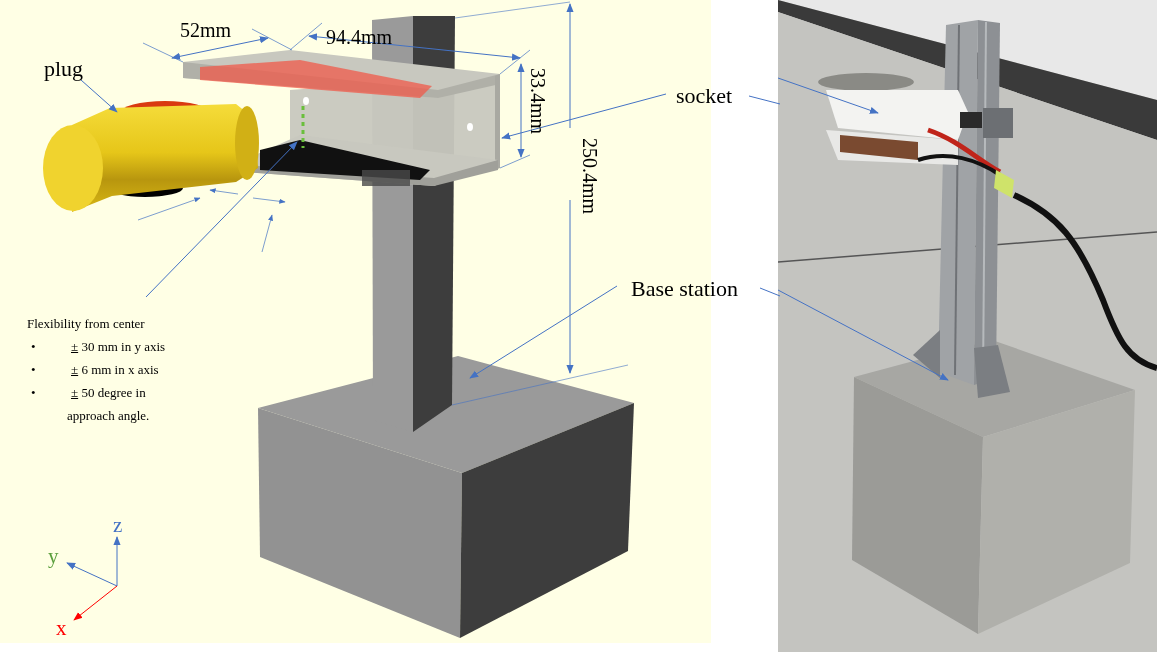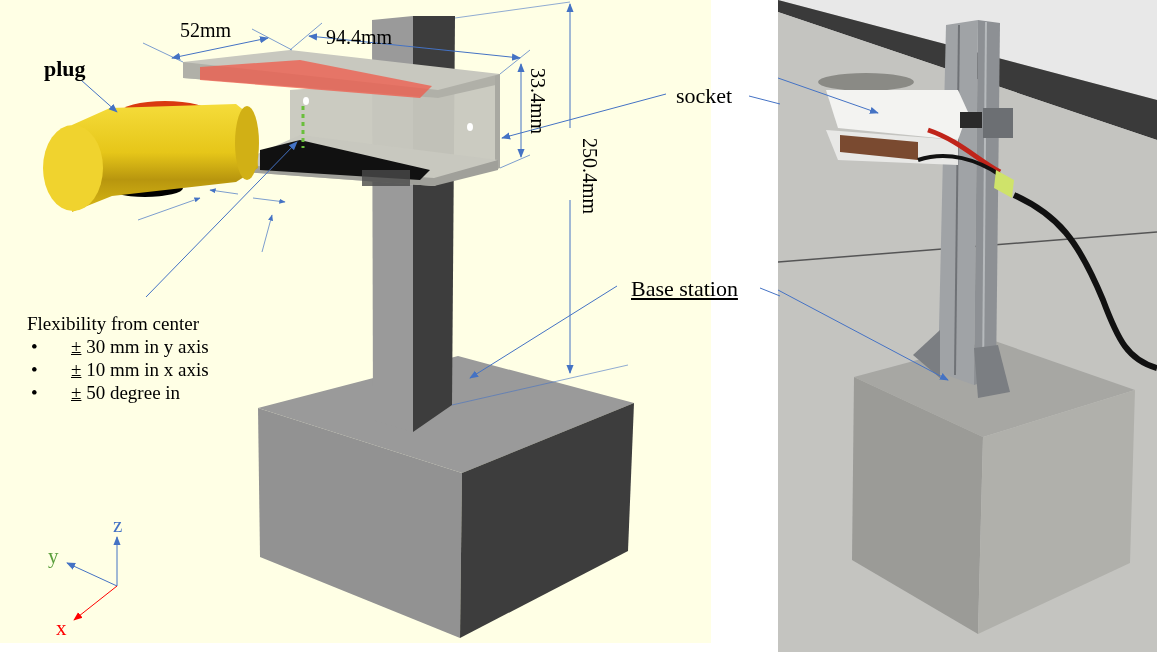--- a/index.html
+++ b/index.html
@@ -5,21 +5,21 @@
   html, body { margin: 0; padding: 0; background: #ffffff; }
   body { width: 1157px; height: 652px; position: relative; overflow: hidden;
          font-family: "Liberation Serif", "DejaVu Serif", serif; }
   .cad-panel { position: absolute; left: 0; top: 0; width: 711px; height: 643px; background: #ffffe5; }
   .photo-panel { position: absolute; left: 778px; top: 0; width: 379px; height: 652px; background: #c9c9c6; overflow: hidden; }
   svg { position: absolute; left: 0; top: 0; }
   .lbl { position: absolute; color: #000; white-space: nowrap; line-height: 1; }
   .dim { font-size: 20px; }
   .big { font-size: 22px; }
   .vert { transform-origin: left top; transform: rotate(90deg); }
-  .note { position: absolute; left: 27px; top: 312px; font-size: 19px; line-height: 23px; color: #000; }
+  .note { position: absolute; left: 27px; top: 312px; font-size: 13px; line-height: 23px; color: #000; }
   .note .row { display: flex; }
   .note .bullet { width: 40px; padding-left: 4px; }
   .pm { text-decoration: underline; text-underline-offset: 1px; }
   .axis-lbl { position: absolute; font-size: 21px; line-height: 1; }
 </style>
 </head>
 <body>
 
 <div class="cad-panel">
   <svg width="711" height="643" viewBox="0 0 711 643">
@@ -115,41 +115,42 @@
       <line x1="117" y1="586" x2="67" y2="563" stroke="#4472c4" stroke-width="1" marker-end="url(#arr)"></line>
       <line x1="117" y1="586" x2="74" y2="620" stroke="#ff0000" stroke-width="1" marker-end="url(#arrR)"></line>
     </g>
   </svg>
 
   <div class="lbl dim" style="left:180px;top:20px;">52mm</div>
   <div class="lbl dim" style="left:326px;top:27px;">94.4mm</div>
   <div class="lbl dim vert" style="left:548px;top:68px;">33.4mm</div>
   <div class="lbl dim vert" style="left:600px;top:138px;">250.4mm</div>
 
-  <div class="lbl big" style="left:44px;top:58px;font-weight:bold;">plug</div>
+  <div class="lbl big" style="left:44px;top:58px;">plug</div>
   <div class="lbl big" style="left:676px;top:85px;text-align:center;">socket</div>
-  <div class="lbl big" style="left:631px;top:278px;text-decoration:underline;">Base station</div>
+  <div class="lbl big" style="left:631px;top:278px;">Base station</div>
 
   <div class="note">
     <div>Flexibility from center</div>
     <div class="row">
       <span class="bullet">•</span>
       <span class="pm">±</span>
       <span style="white-space:pre"> 30 mm in y axis</span>
     </div>
     <div class="row">
       <span class="bullet">•</span>
       <span class="pm">±</span>
-      <span style="white-space:pre"> 10 mm in x axis</span>
+      <span style="white-space:pre"> 6 mm in x axis</span>
     </div>
     <div class="row">
       <span class="bullet">•</span>
       <span class="pm">±</span>
       <span style="white-space:pre"> 50 degree in</span>
     </div>
+    <div style="padding-left:40px">approach angle.</div>
   </div>
 
   <div class="axis-lbl" style="left:113px;top:515px;color:#4472c4;">z</div>
   <div class="axis-lbl" style="left:48px;top:546px;color:#5a9e3c;">y</div>
   <div class="axis-lbl" style="left:56px;top:618px;color:#ff0000;">x</div>
 </div>
 
 <div class="photo-panel">
   <svg width="379" height="652" viewBox="0 0 379 652">
 

